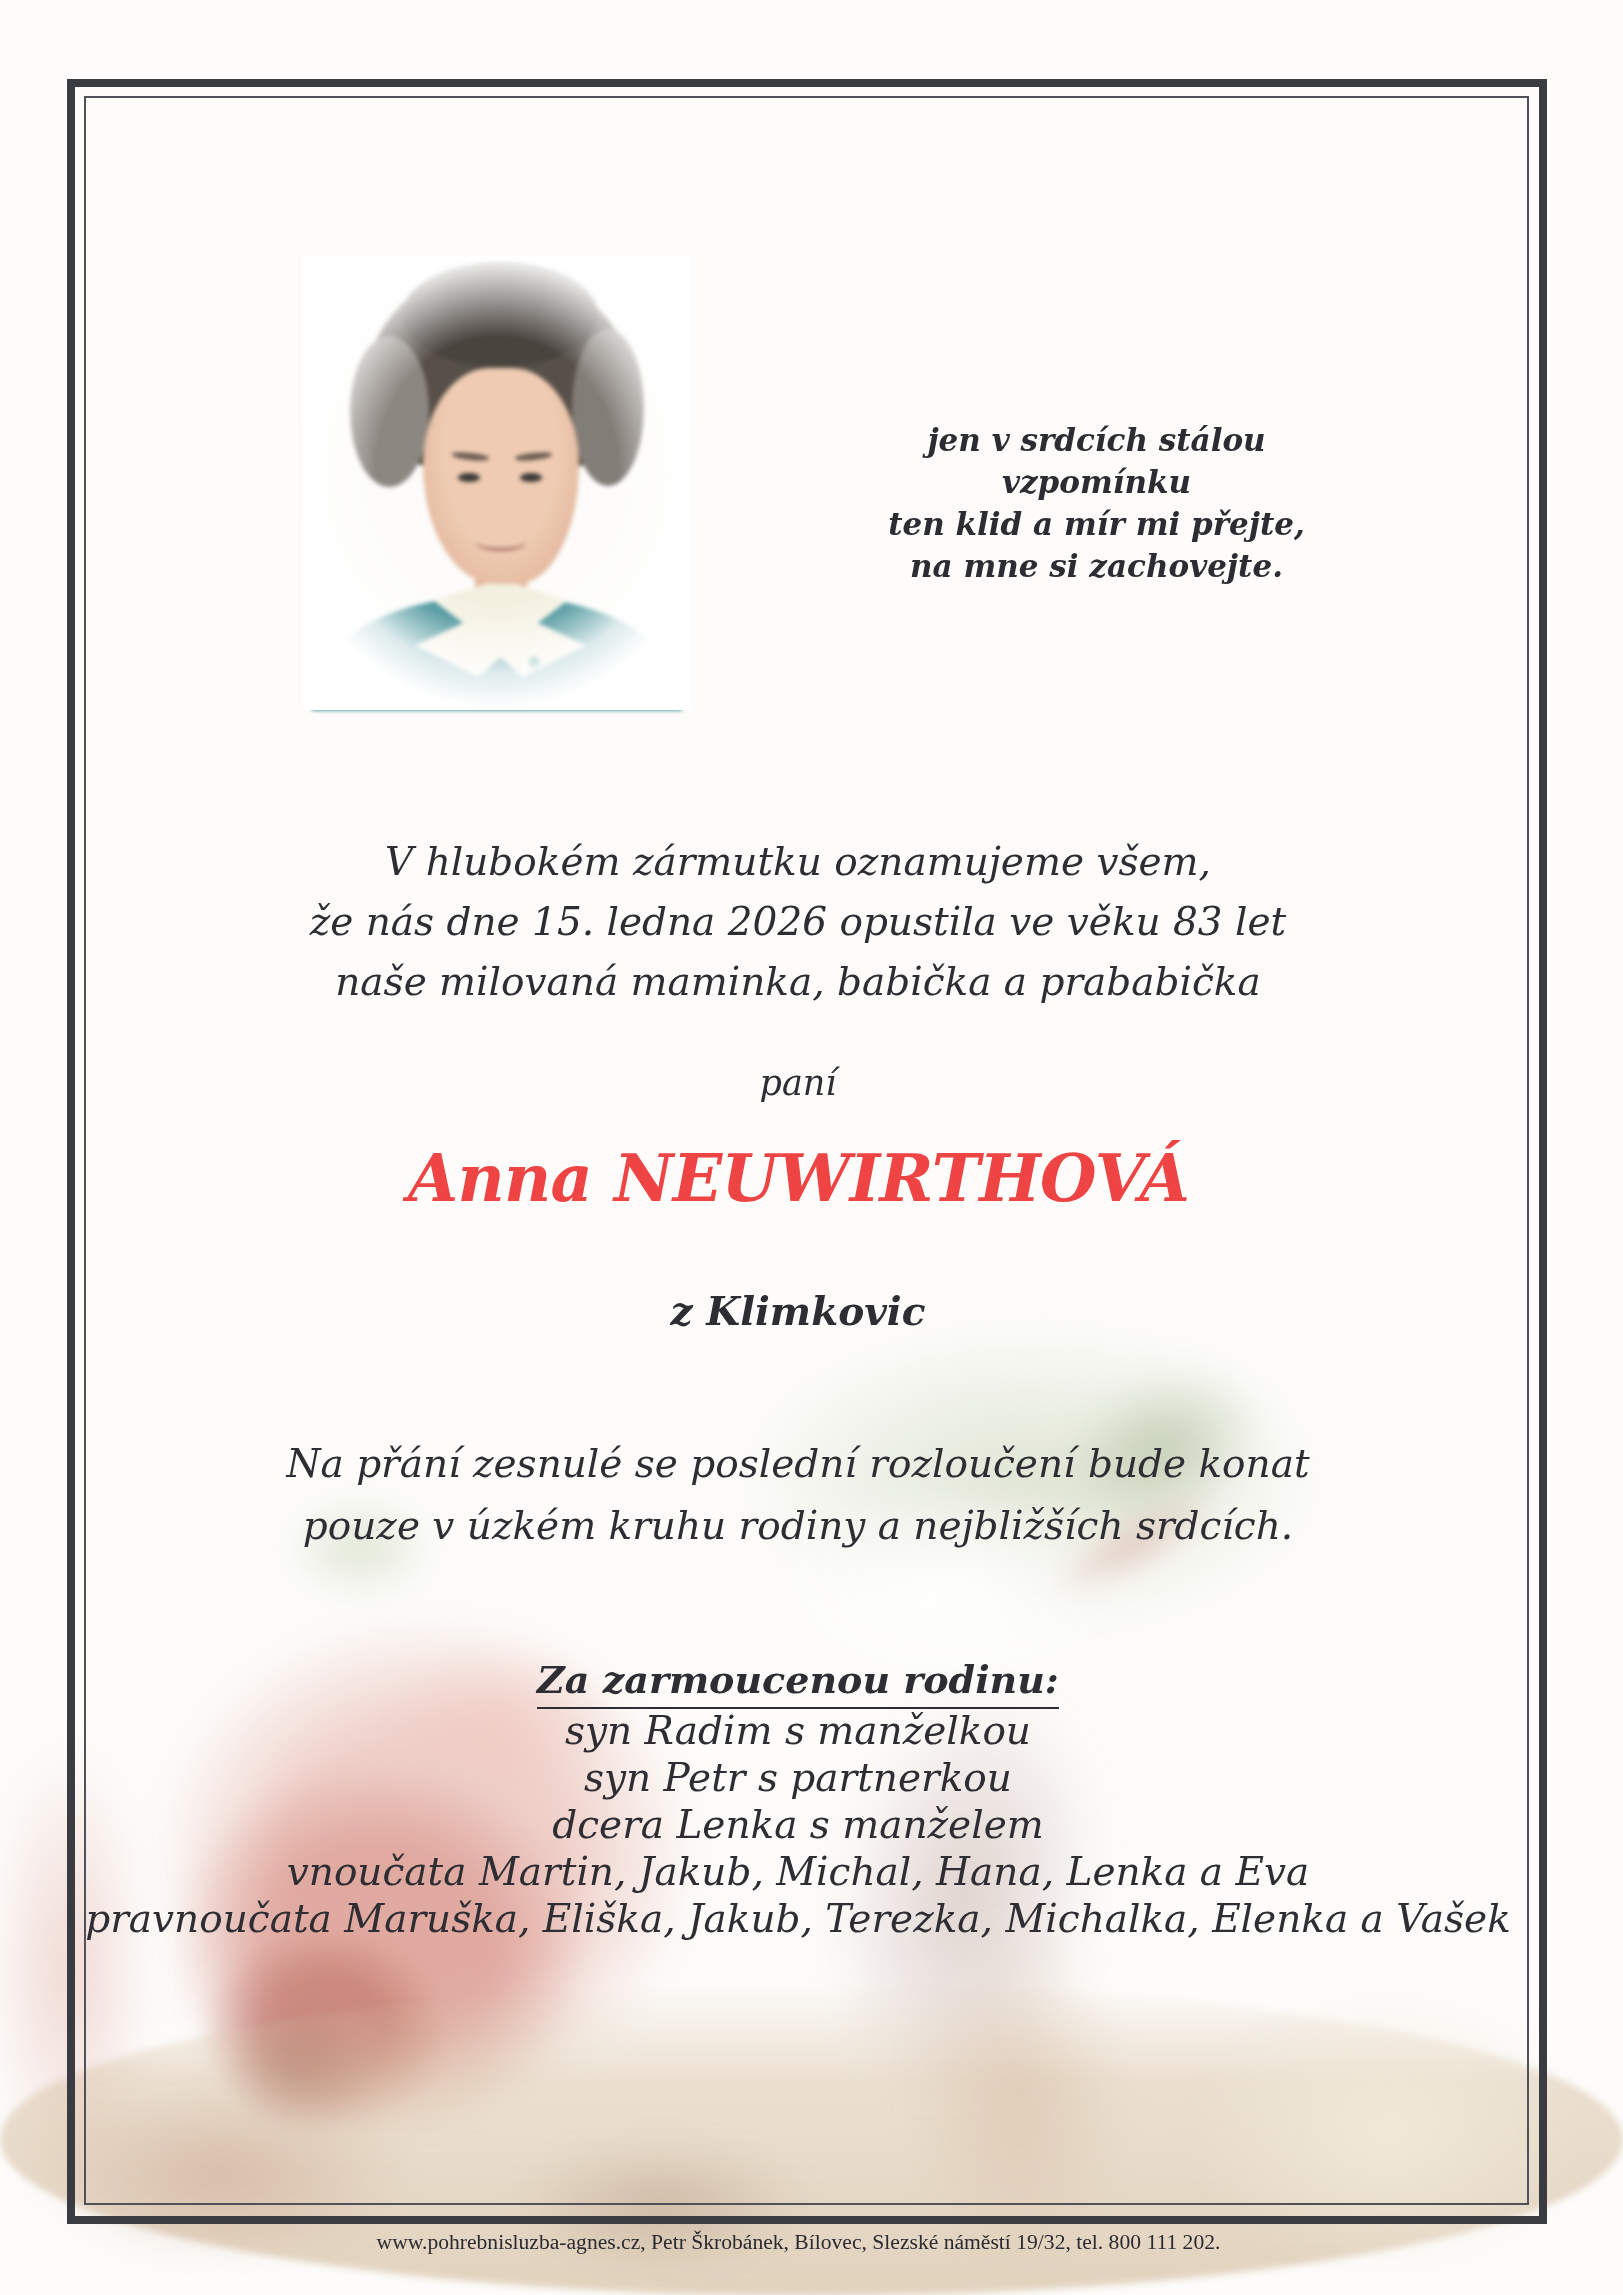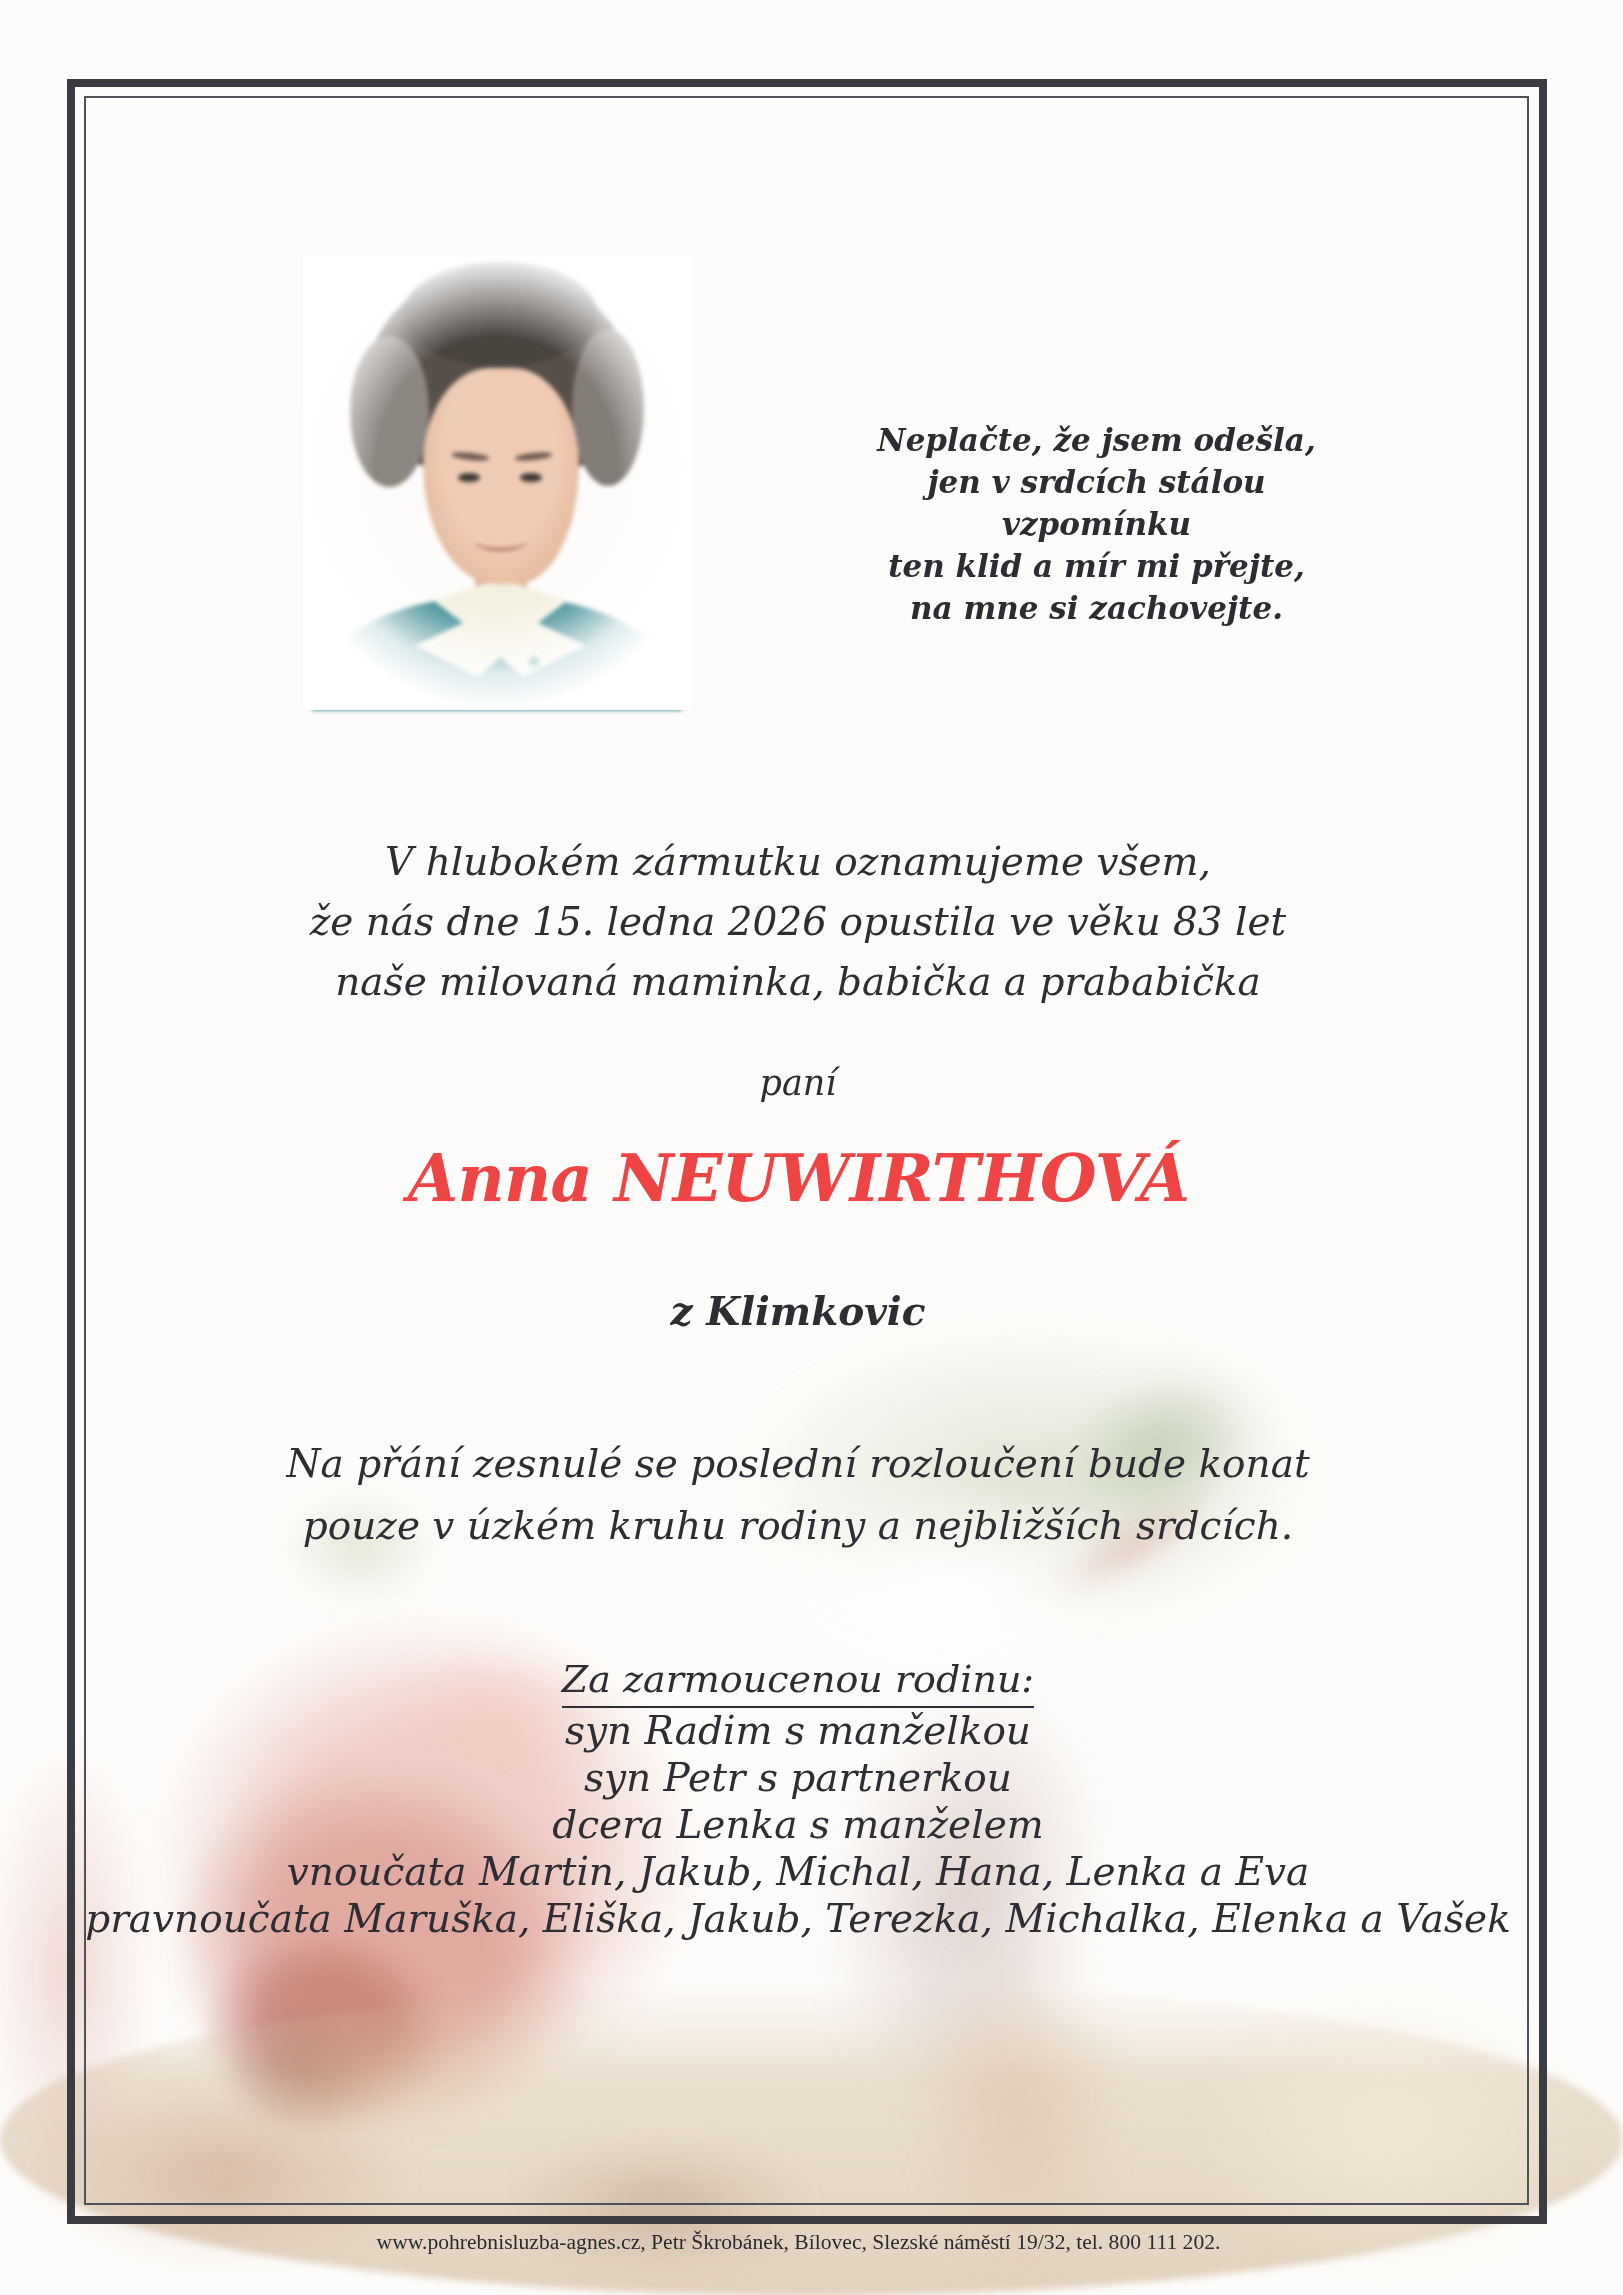--- a/index.html
+++ b/index.html
@@ -105,21 +105,21 @@
   .txt { position:absolute; z-index:5; text-align:center; }
   .poem { left:851px; top:419px; width:491px;
     font-style:italic; font-weight:bold; font-size:31px; line-height:42px; color:#2c2c32; }
   .announcement { left:222px; top:832px; width:1152px;
     font-style:italic; font-size:39px; line-height:60px; }
   .honorific { left:222px; top:1063px; width:1152px; font-style:italic; font-size:35px; }
   .deceased-name { left:157px; top:1140px; width:1283px;
     font-style:italic; font-weight:bold; font-size:65px; letter-spacing:-0.7px; color:#ef4444; white-space:nowrap; }
   .origin { left:222px; top:1288px; width:1152px; font-style:italic; font-weight:bold; font-size:39px; }
   .farewell { left:222px; top:1433px; width:1152px; font-style:italic; font-size:39px; line-height:62px; }
-  .family-heading { left:222px; top:1657px; width:1152px; font-style:italic; font-size:38px; }
+  .family-heading { left:222px; top:1657px; width:1152px; font-style:italic; font-size:38px;font-weight:bold; }
   .family-heading span { display:inline-block; border-bottom:2.6px solid #2d2d33; padding-bottom:5.2px; }
   .family-list { left:65px; top:1707px; width:1466px;
     font-style:italic; font-weight:normal; font-size:39px; line-height:47px; }
   .closing { left:222px; top:2063px; width:1152px; font-style:italic; font-size:39px; }
   .footer { left:0; top:2230px; width:1597px; font-family:"Liberation Serif", serif;
     font-size:21.6px; color:#2a2a30; }
 </style>
 </head>
 <body>
 
@@ -162,21 +162,20 @@
       <div class="brow l"></div>
       <div class="brow r"></div>
       <div class="eye l"></div>
       <div class="eye r"></div>
       <div class="mouth"></div>
     </div>
     <div class="photo-vignette"></div>
   </div>
 
   <div class="txt poem">
-    <div>Neplačte, že jsem odešla,</div>
     <div>jen v srdcích stálou vzpomínku</div>
     <div>ten klid a mír mi přejte,</div>
     <div>na mne si zachovejte.</div>
   </div>
 
   <div class="txt announcement">
     <div>V hlubokém zármutku oznamujeme všem,</div>
     <div>že nás dne 15. ledna 2026 opustila ve věku 83 let</div>
     <div>naše milovaná maminka, babička a prababička</div>
   </div>

